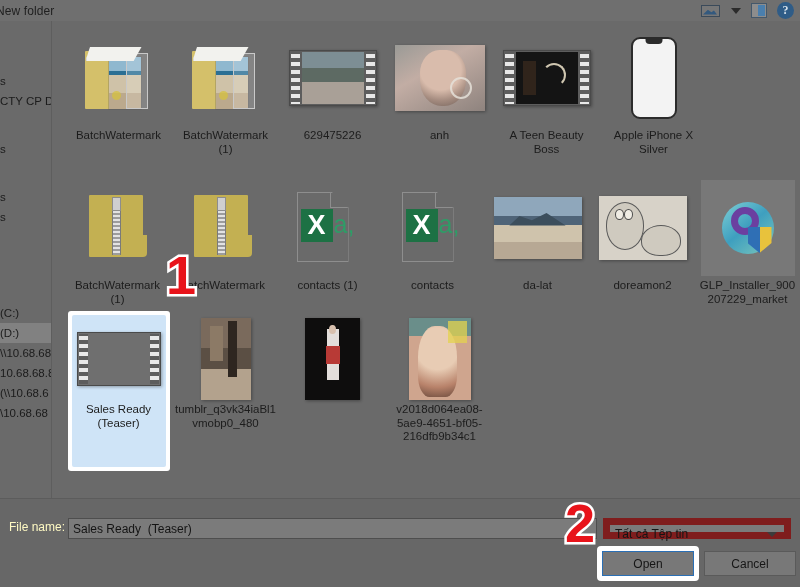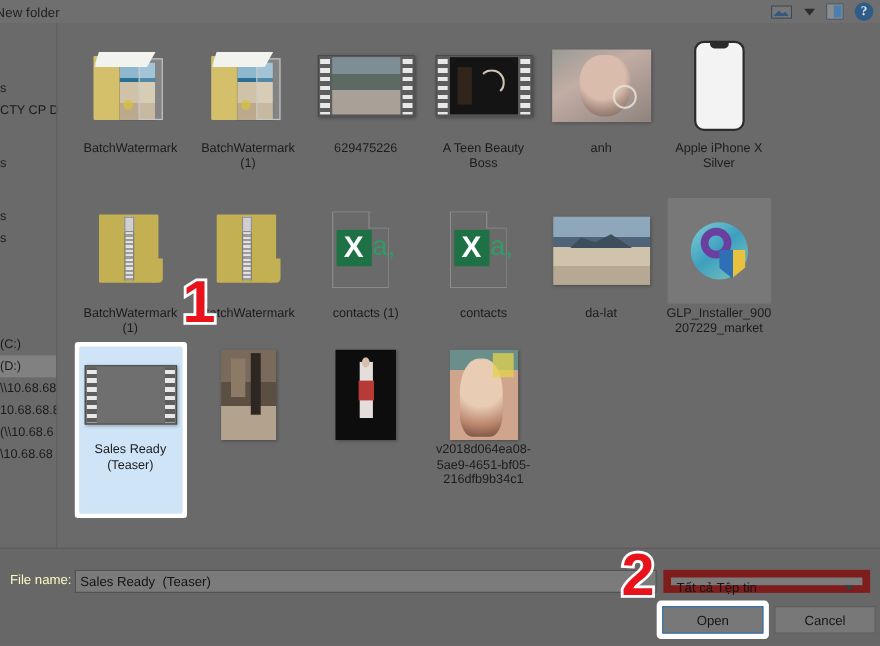--- a/index.html
+++ b/index.html
@@ -330,45 +330,45 @@
             <div class="perf-l"></div>
               <div class="perf-r"></div>
             <div class="screen" style="background:linear-gradient(#7d8e94 0 30%,#5d6a63 30% 58%,#a9a097 58% 100%);"></div>
           </div>
         </div>
         <div class="label">629475226</div>
       </div>
 
       <div class="cell">
         <div class="thumb">
+          <div class="thumbimg" style="width:90px;height:66px;background:linear-gradient(150deg,#9a9a96 0%,#c2ada4 38%,#8e837e 100%);position:relative;overflow:hidden;">
+            <div style="position:absolute;left:28%;top:8%;width:52%;height:84%;background:radial-gradient(circle at 45% 35%, #d9bcac 0 46%, #a48b7f 70%, #6d5d56 100%);border-radius:42% 42% 46% 46%;"></div>
+            <div style="position:absolute;left:62%;top:48%;width:22px;height:22px;border:2px solid #e5e0d8;border-radius:50%;opacity:.85;"></div>
+          </div>
+        </div>
+        <div class="label">anh</div>
+      </div>
+
+      <div class="cell">
+        <div class="thumb">
           <div class="film-pic thumbimg" style="width:88px;height:56px;">
             <div class="strip"></div>
             <div class="perf-l"></div>
               <div class="perf-r"></div>
             <div class="screen" style="background:#141414;">
               <div style="position:absolute;left:42%;top:22%;width:24px;height:24px;border-radius:50%;border:2.5px solid #cfc6b0;border-bottom-color:transparent;border-left-color:transparent;"></div>
               <div style="position:absolute;left:12%;top:18%;width:13px;height:34px;background:#30241b;"></div>
             </div>
           </div>
         </div>
         <div class="label">A Teen Beauty Boss</div>
       </div>
 
       <div class="cell">
         <div class="thumb">
-          <div class="thumbimg" style="width:90px;height:66px;background:linear-gradient(150deg,#9a9a96 0%,#c2ada4 38%,#8e837e 100%);position:relative;overflow:hidden;">
-            <div style="position:absolute;left:28%;top:8%;width:52%;height:84%;background:radial-gradient(circle at 45% 35%, #d9bcac 0 46%, #a48b7f 70%, #6d5d56 100%);border-radius:42% 42% 46% 46%;"></div>
-            <div style="position:absolute;left:62%;top:48%;width:22px;height:22px;border:2px solid #e5e0d8;border-radius:50%;opacity:.85;"></div>
-          </div>
-        </div>
-        <div class="label">anh</div>
-      </div>
-
-      <div class="cell">
-        <div class="thumb">
           <div class="phone-pic">
               <div class="shell"></div>
               <div class="notch"></div>
             </div>
         </div>
         <div class="label">Apple iPhone X Silver</div>
       </div>
     </div>
 
     <div class="row" style="top:158px;">
@@ -421,20 +421,31 @@
 
       <div class="cell">
         <div class="thumb">
           <div class="thumbimg" style="width:88px;height:62px;background:linear-gradient(#8fa7bb 0 30%,#4f6478 30% 45%,#cfc3ac 45% 72%,#b7a894 72% 100%);position:relative;overflow:hidden;">
             <div style="position:absolute;left:18%;top:24%;width:64%;height:22%;background:#3c4e5c;clip-path:polygon(0 100%,18% 30%,40% 62%,66% 8%,100% 100%);"></div>
           </div>
         </div>
         <div class="label">da-lat</div>
       </div>
 
+      <div class="cell">
+        <div class="thumb">
+          <div class="thumbimg" style="width:88px;height:64px;background:#d7d2c8;position:relative;overflow:hidden;">
+            <div style="position:absolute;left:8%;top:10%;width:44%;height:74%;border:1.6px solid #5a5a5a;border-radius:50%;background:#cfcabf;"></div>
+            <div style="position:absolute;left:48%;top:46%;width:46%;height:48%;border:1.6px solid #5a5a5a;border-radius:50% 50% 46% 46%;background:#cfcabf;"></div>
+            <div style="position:absolute;left:19%;top:20%;width:9px;height:11px;border:1.4px solid #4a4a4a;border-radius:50%;background:#efece4;"></div>
+            <div style="position:absolute;left:29%;top:20%;width:9px;height:11px;border:1.4px solid #4a4a4a;border-radius:50%;background:#efece4;"></div>
+          </div>
+        </div>
+        <div class="label">doreamon2</div>
+      </div>
 
       <div class="cell">
         <div class="thumb">
           <div style="width:94px;height:96px;background:#787878;display:flex;align-items:center;justify-content:center;">
             <div style="width:52px;height:52px;position:relative;">
               <div style="position:absolute;inset:0;border-radius:50%;background:linear-gradient(140deg,#7fd0d6 0%,#3e9fbf 48%,#7fc9bc 100%);"></div>
               <div style="position:absolute;left:9px;top:5px;width:28px;height:28px;border-radius:50%;border:7px solid #6b3fa0;"></div>
               <div style="position:absolute;right:2px;bottom:1px;width:24px;height:26px;background:linear-gradient(90deg,#2f6fb5 50%,#e8c23c 50%);clip-path:polygon(0 0,100% 0,100% 62%,50% 100%,0 62%);"></div>
             </div>
           </div>
@@ -462,20 +473,21 @@
         <div class="label">Sales Ready  (Teaser)</div>
       </div>
 
       <div class="cell">
         <div class="thumb" style="height:84px;">
           <div class="thumbimg" style="width:50px;height:82px;background:linear-gradient(#7a6a5c 0 36%,#5b4f44 36% 62%,#b3a28d 62% 100%);position:relative;overflow:hidden;">
             <div style="position:absolute;left:54%;top:4%;width:9px;height:68%;background:#2e2620;"></div>
             <div style="position:absolute;left:18%;top:10%;width:26%;height:42%;background:#8c7a66;"></div>
           </div>
         </div>
+        <div class="label">tumblr_q3vk34iaBl1vmobp0_480</div>
       </div>
 
       <div class="cell">
         <div class="thumb" style="height:84px;">
           <div class="thumbimg" style="width:55px;height:82px;background:#0e0d0d;position:relative;overflow:hidden;">
             <div style="position:absolute;left:40%;top:14%;width:22%;height:62%;background:#e3dedb;"></div>
             <div style="position:absolute;left:38%;top:34%;width:26%;height:22%;background:#b83a36;"></div>
             <div style="position:absolute;left:44%;top:8%;width:13%;height:12%;background:#d8c0ae;border-radius:50%;"></div>
           </div>
         </div>

